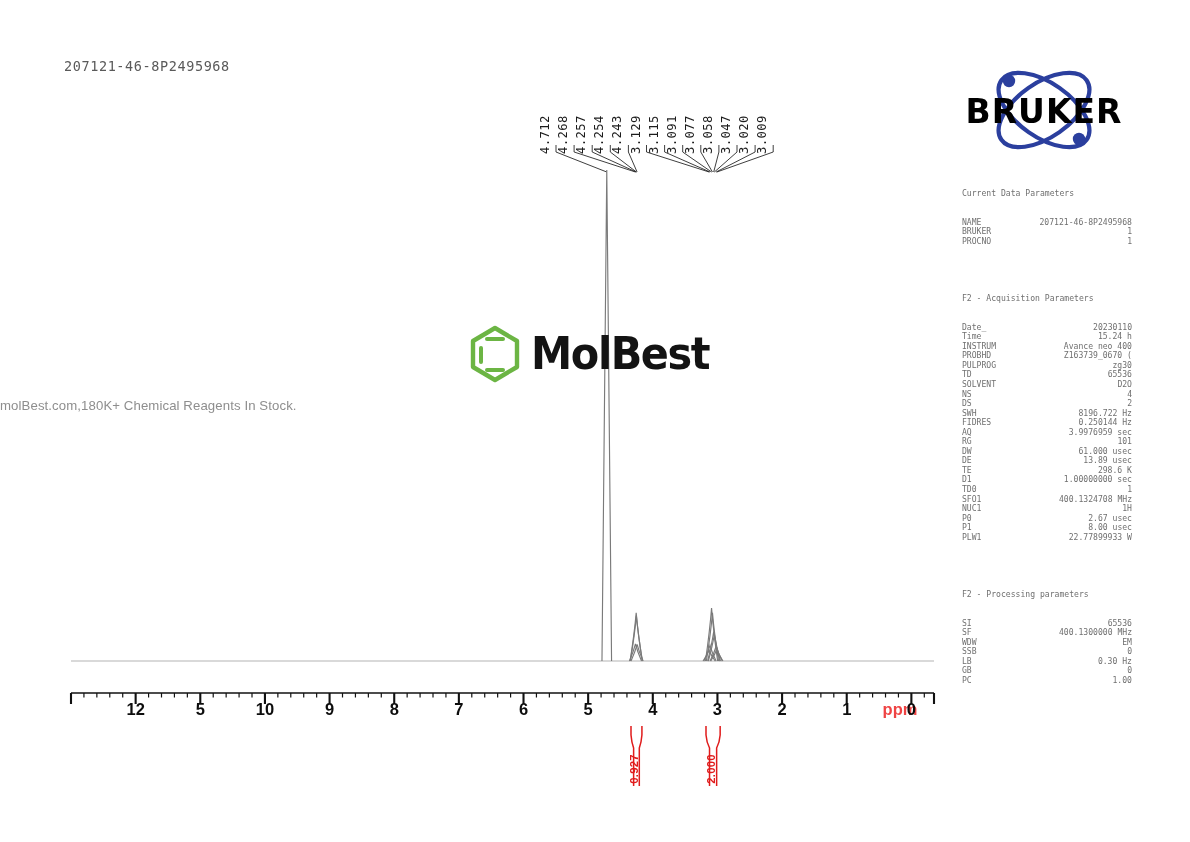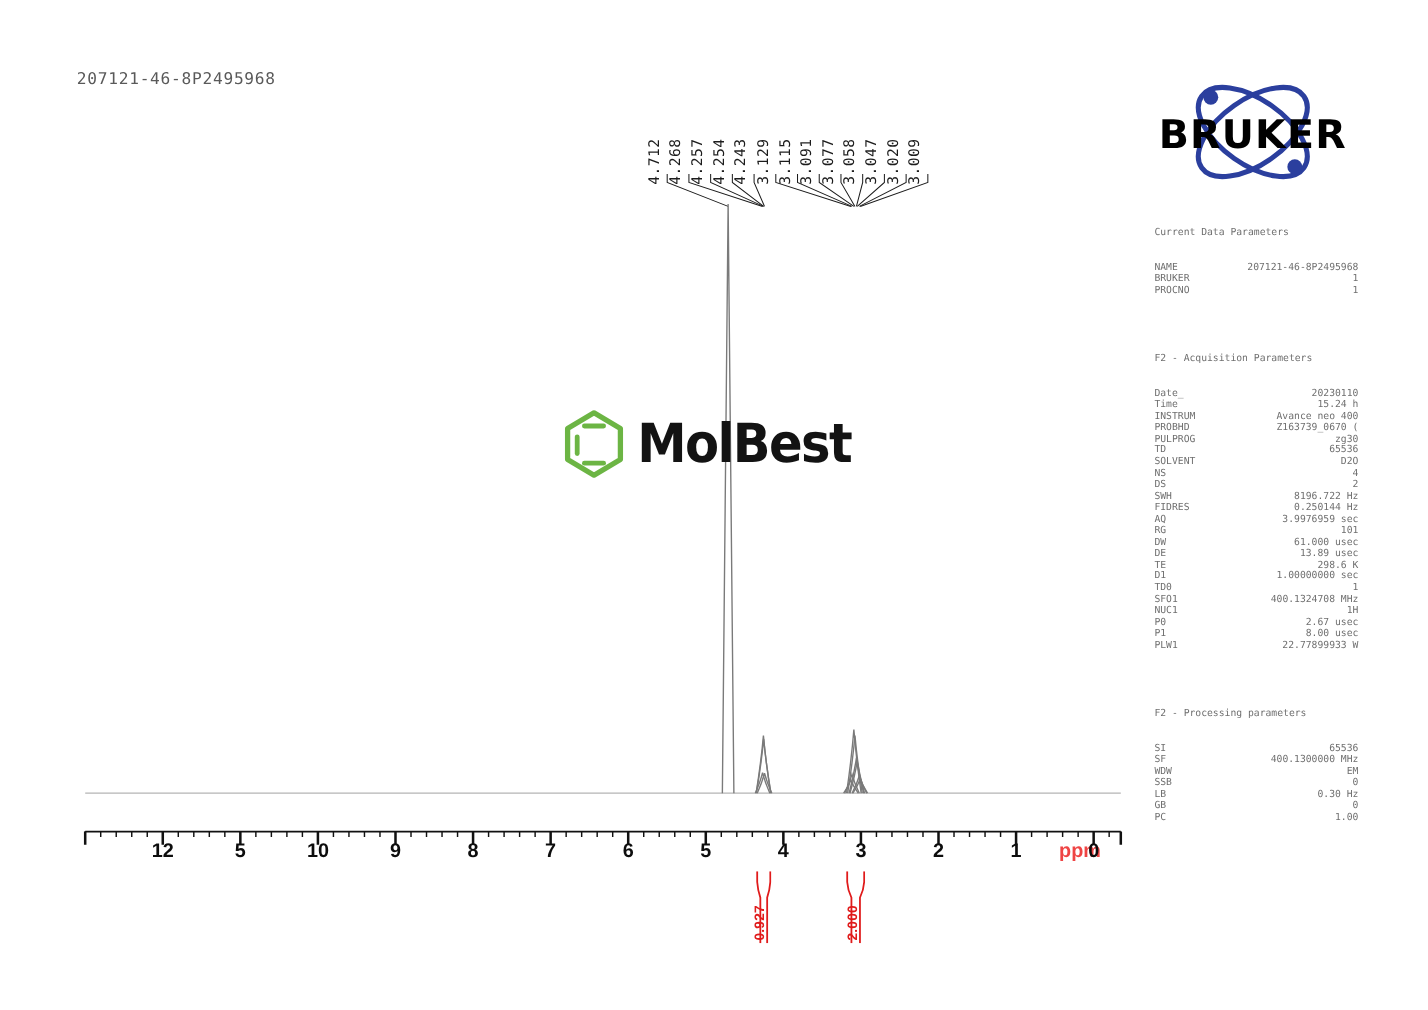--- a/index.html
+++ b/index.html
@@ -65,21 +65,21 @@
     white-space: pre;
   }
   .param-key { flex: 0 0 auto; }
   .param-val { flex: 0 0 auto; text-align: right; }
   .param-gap { height: 9.5px; }
 
   
   #watermark {
     position: absolute;
     left: 0;
-    top: 340px;
+    top: 324px;
     width: 1190px;
     text-align: left;
     pointer-events: none;
   }
   #watermark-logo-row {
     display: flex;
     align-items: center;
     justify-content: center;
     gap: 6px;
   }
@@ -389,15 +389,16 @@
   <div id="watermark">
     <div id="watermark-logo-row">
       <svg id="watermark-hexagon-icon" width="60" height="60" viewBox="0 0 60 60">
         <polygon points="30,4 52,17 52,43 30,56 8,43 8,17" fill="none" stroke="#6cb544" stroke-width="4.4" stroke-linejoin="round"></polygon>
         <line x1="22" y1="15" x2="38" y2="15" stroke="#6cb544" stroke-width="4" stroke-linecap="round"></line>
         <line x1="16" y1="24" x2="16" y2="38" stroke="#6cb544" stroke-width="4" stroke-linecap="round"></line>
         <line x1="22" y1="46" x2="38" y2="46" stroke="#6cb544" stroke-width="4" stroke-linecap="round"></line>
       </svg>
       <span id="watermark-brand">MolBest</span>
     </div>
+    <div id="watermark-tagline">molBest.com,180K+ Chemical Reagents In Stock.</div>
   </div>
 
 </div>
 
 </body></html>

